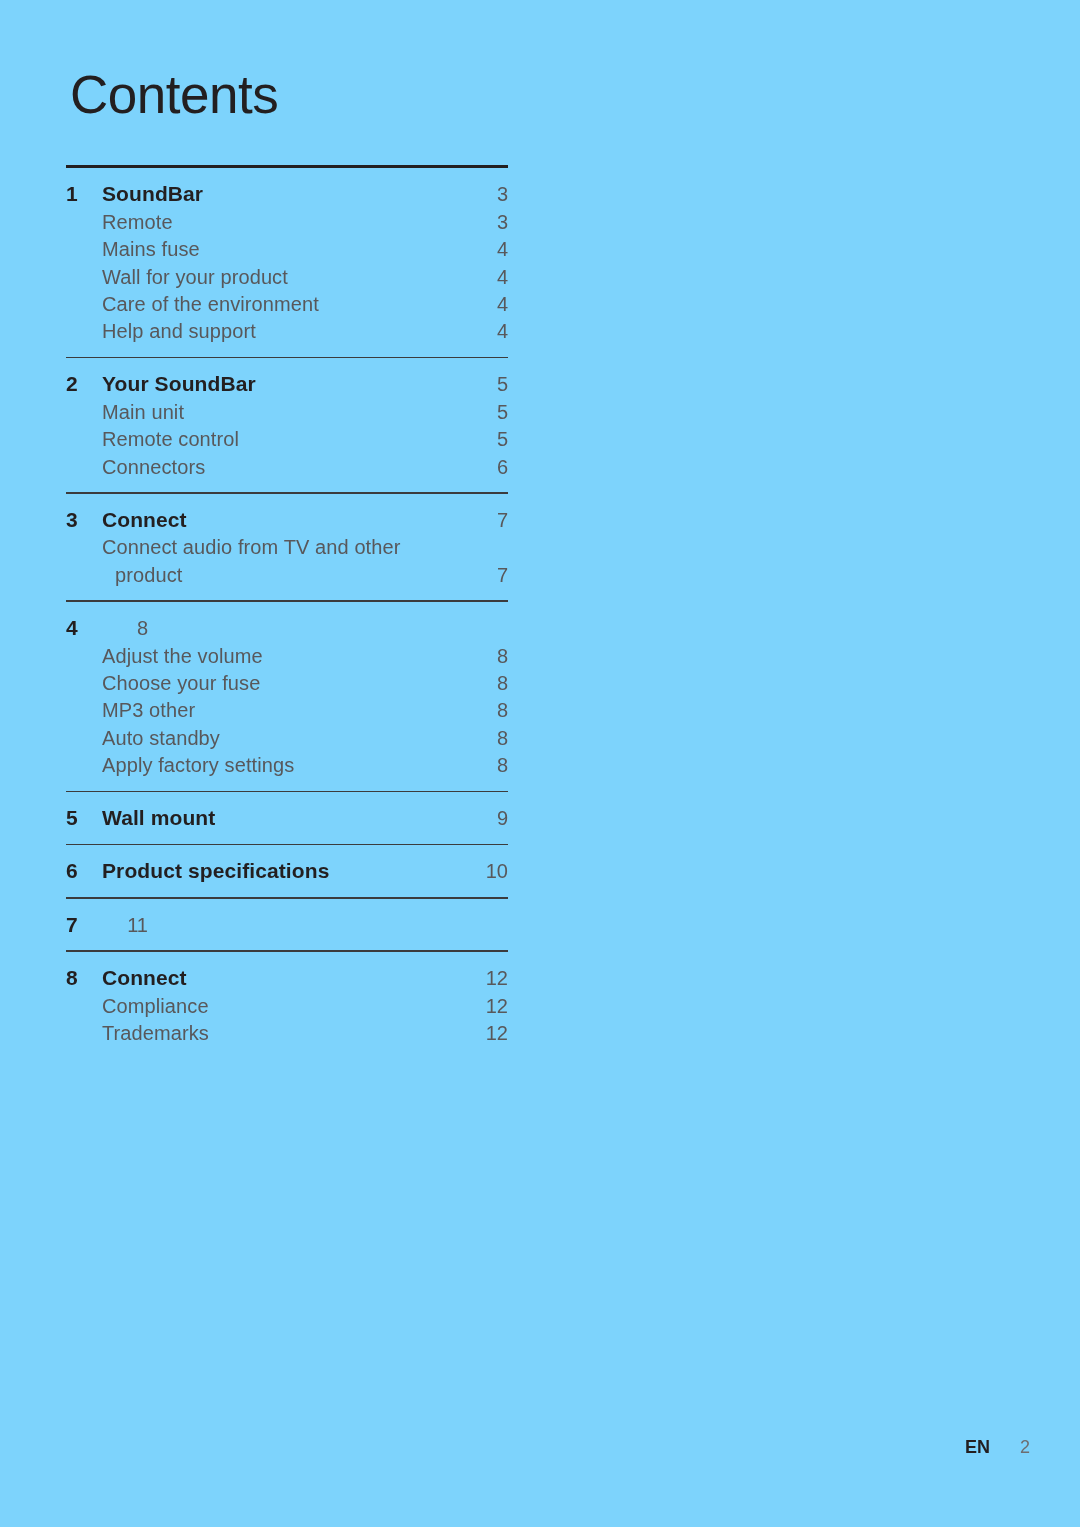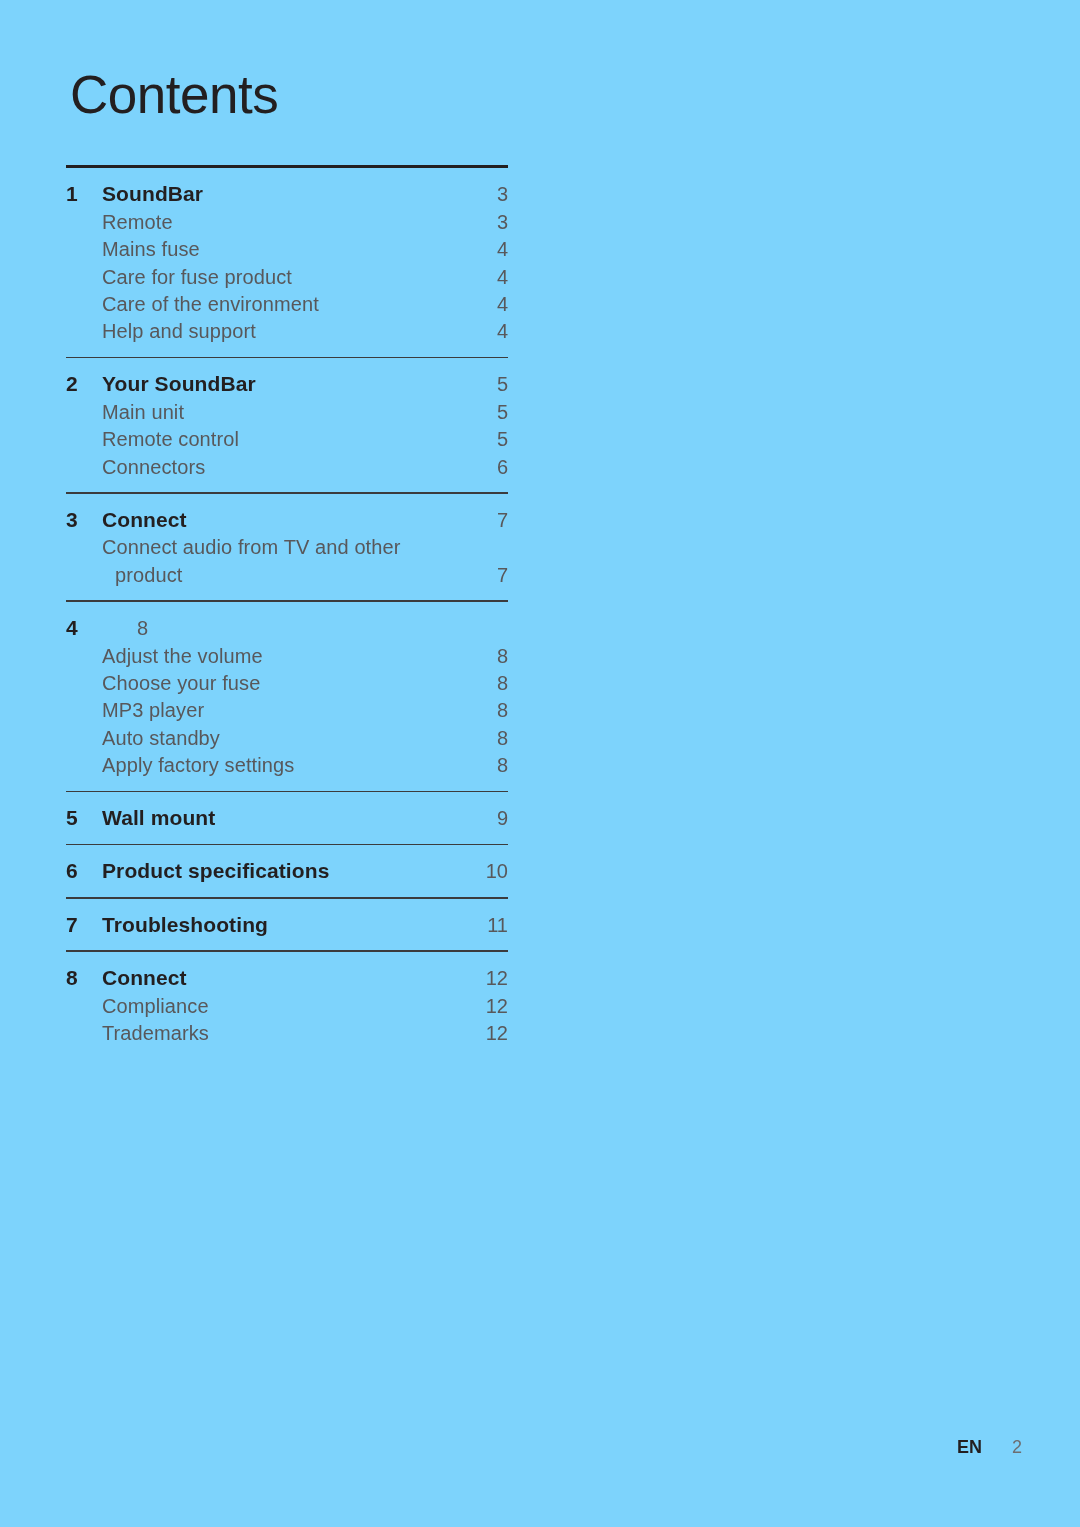--- a/index.html
+++ b/index.html
@@ -115,21 +115,21 @@
   .row.sub.indent .label {
     padding-left: 13px;
   }
   .row.sub.nowrap-pg .pg {
     visibility: hidden;
   }
 
   
   .footer {
     position: absolute;
-    left: 4px;
+    left: 12px;
     top: 1437px;
     width: 1056px;
     height: 26px;
   }
   .footer .lang {
     position: absolute;
     right: 78px;
     top: 0;
     font-size: 18px;
     font-weight: 700;
@@ -165,21 +165,21 @@
             <span class="label">Remote</span>
             <span class="pg">3</span>
           </div>
           <div class="row sub">
             <span class="num"></span>
             <span class="label">Mains fuse</span>
             <span class="pg">4</span>
           </div>
           <div class="row sub">
             <span class="num"></span>
-            <span class="label">Care for fuse product</span>
+            <span class="label">Wall for your product</span>
             <span class="pg">4</span>
           </div>
           <div class="row sub">
             <span class="num"></span>
             <span class="label">Care of the environment</span>
             <span class="pg">4</span>
           </div>
           <div class="row sub">
             <span class="num"></span>
             <span class="label">Help and support</span>
@@ -238,21 +238,21 @@
             <span class="label">Adjust the volume</span>
             <span class="pg">8</span>
           </div>
           <div class="row sub">
             <span class="num"></span>
             <span class="label">Choose your fuse</span>
             <span class="pg">8</span>
           </div>
           <div class="row sub">
             <span class="num"></span>
-            <span class="label">MP3 player</span>
+            <span class="label">MP3 other</span>
             <span class="pg">8</span>
           </div>
           <div class="row sub">
             <span class="num"></span>
             <span class="label">Auto standby</span>
             <span class="pg">8</span>
           </div>
           <div class="row sub">
             <span class="num"></span>
             <span class="label">Apply factory settings</span>
@@ -272,21 +272,20 @@
           <div class="row heading">
             <span class="num">6</span>
             <span class="label">Product specifications</span>
             <span class="pg">10</span>
           </div>
         </div>
         <div class="rule-sep"></div>
         <div class="section">
           <div class="row heading">
             <span class="num">7</span>
-            <span class="label">Troubleshooting</span>
             <span class="pg">11</span>
           </div>
         </div>
         <div class="rule-sep"></div>
         <div class="section">
           <div class="row heading">
             <span class="num">8</span>
             <span class="label">Connect</span>
             <span class="pg">12</span>
           </div>

